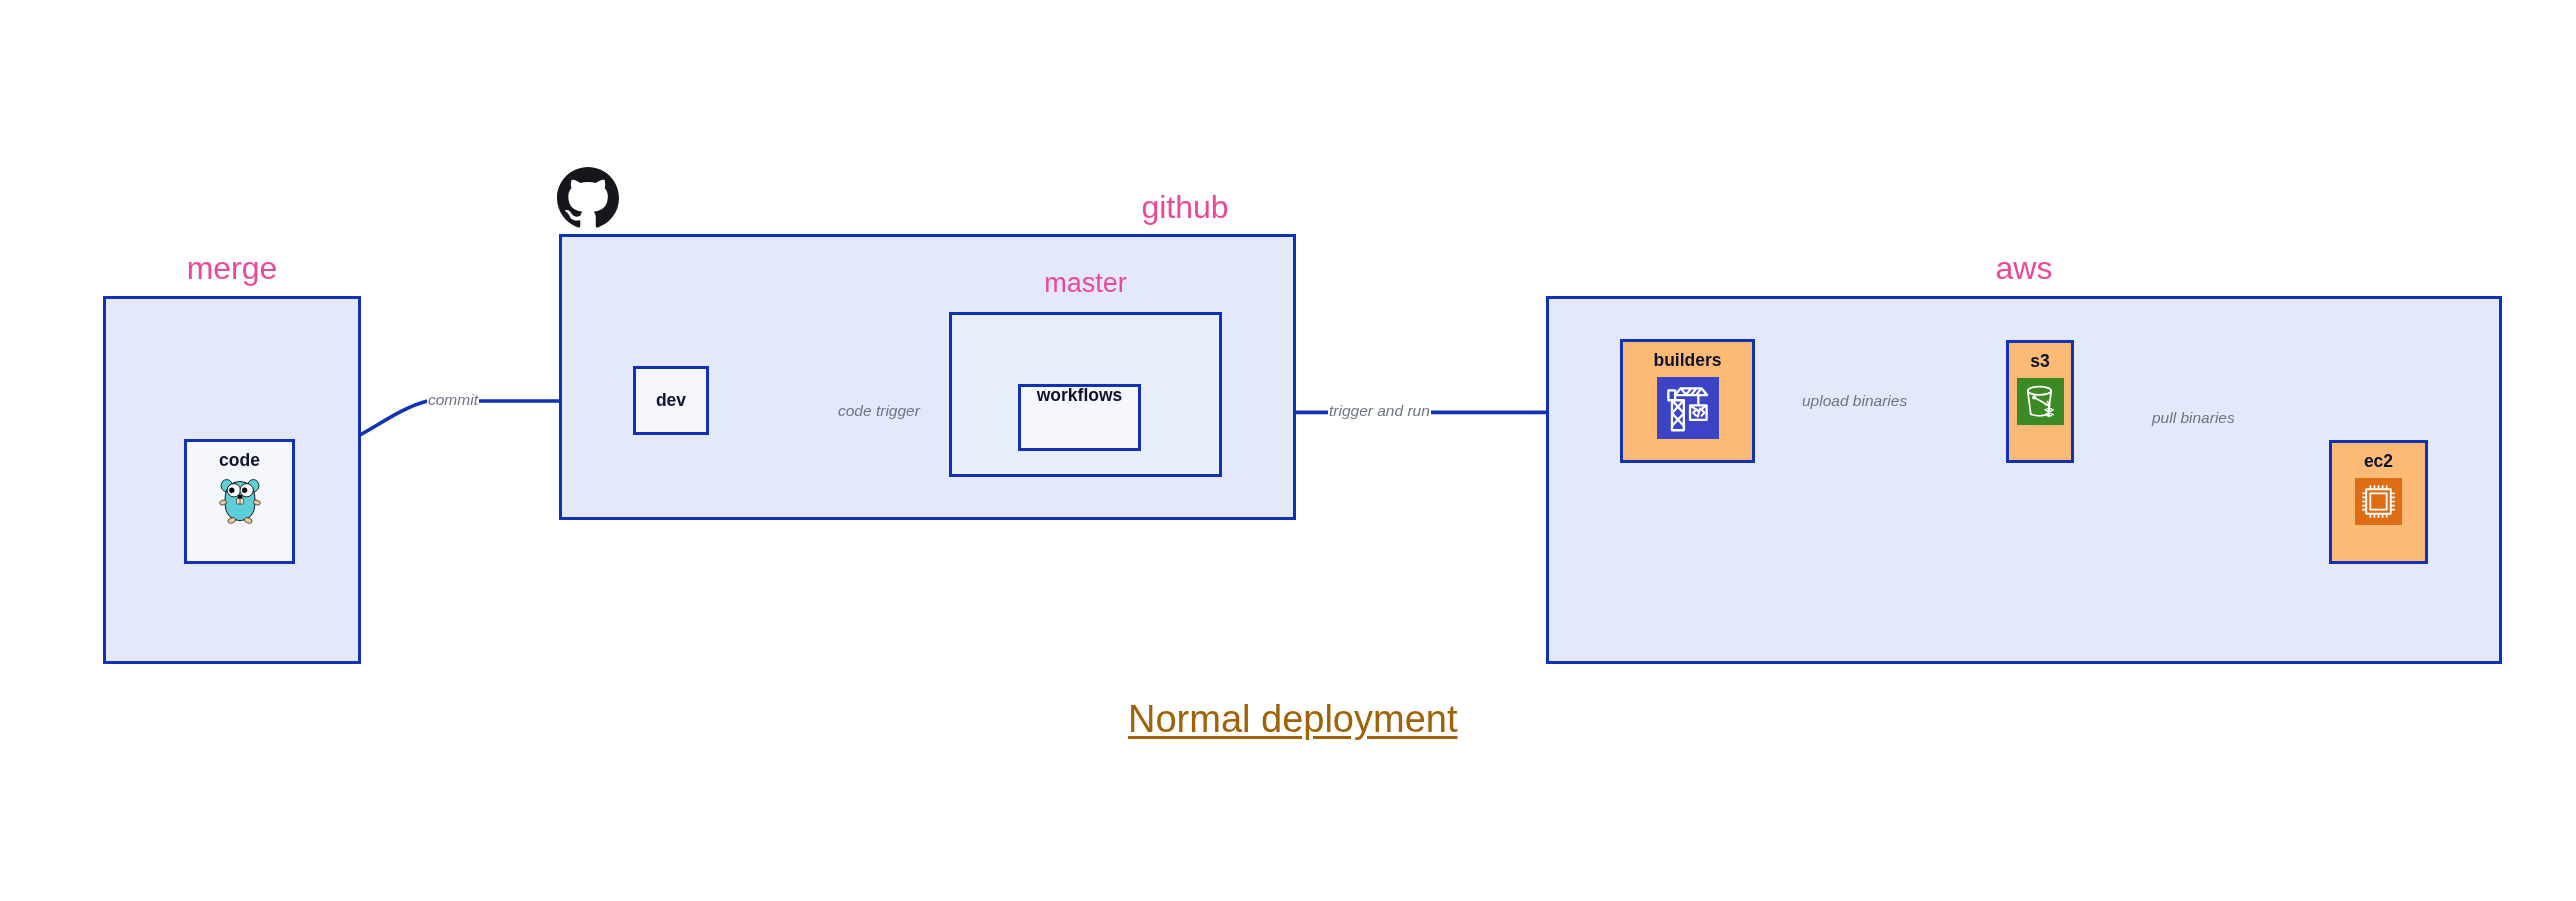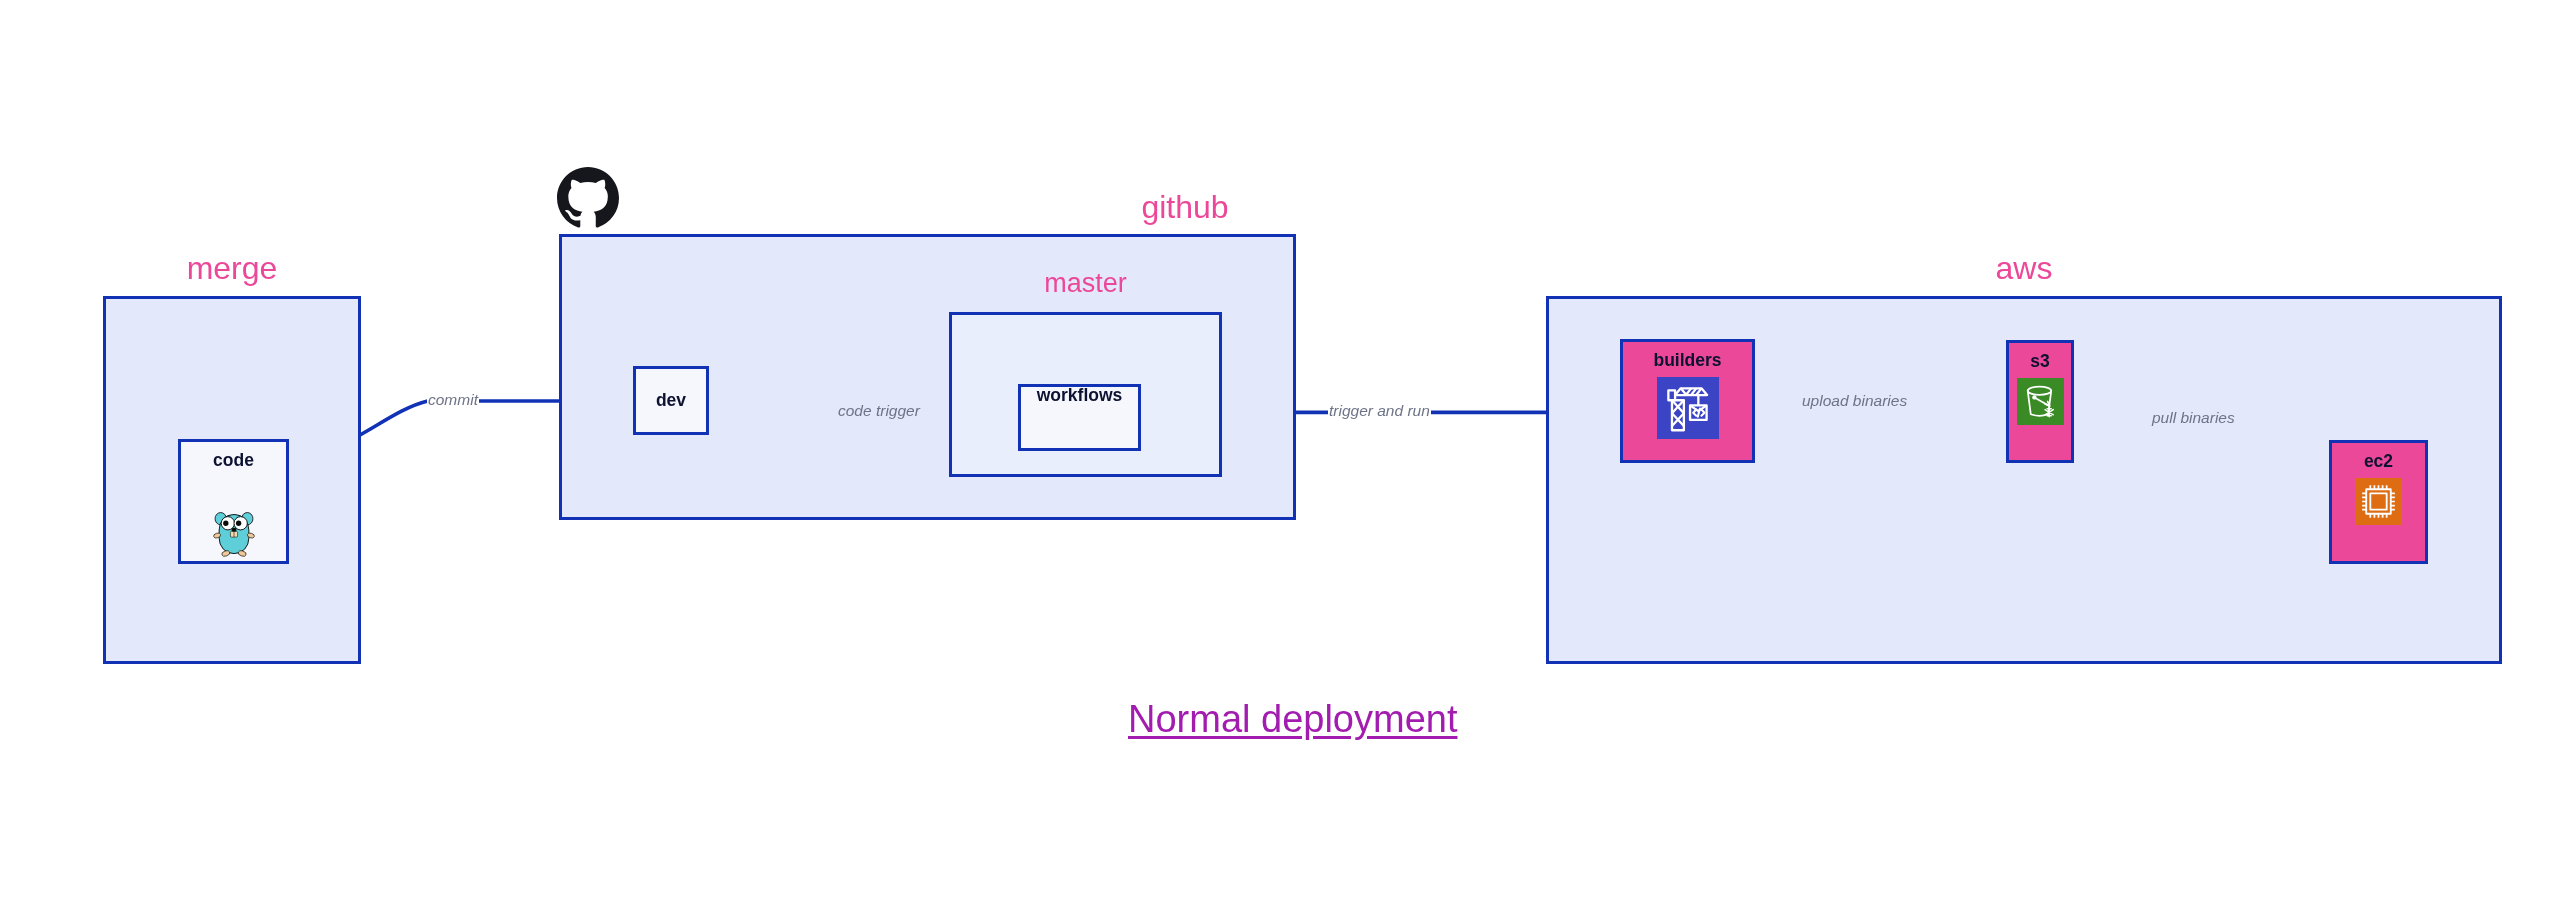--- a/index.html
+++ b/index.html
@@ -28,21 +28,21 @@
   .subgroup{
     position:absolute;
     background:#e9eefc;
     border:3.1px solid #1232b5;
     box-sizing:border-box;
   }
 
   
   .node{
     position:absolute;
-    background:#ec4899;
+    background:#fdba74;
     border:3.6px solid #1232b5;
     box-sizing:border-box;
     display:flex;
     flex-direction:column;
     align-items:center;
   }
   .node.pale{background:#f5f7fd;}
   .node-label{
     color:#0d1230;
     font-weight:bold;
@@ -61,21 +61,21 @@
     white-space:nowrap;
     background:#ffffff;
     line-height:1;
     padding:0 1px;
   }
   .edge-label.on-fill{background:#e3e8fb;}
 
   
   .caption{
     position:absolute;
-    color:#a21caf;
+    color:#a16207;
     font-size:38px;
     font-weight:400;
     text-decoration:underline;
     text-underline-offset:4.1px;
     white-space:nowrap;
   }
 
   svg.edges{
     position:absolute;
     left:0;top:0;
@@ -103,21 +103,21 @@
     <path d="M 2197 800 L 3145 800" fill="none" stroke="#1232b5" stroke-width="7" marker-end="url(#arrow)"></path>
 
     <path d="M 3408 780 L 3893 780" fill="none" stroke="#1232b5" stroke-width="7" marker-end="url(#arrow)"></path>
 
     <path d="M 4070 780 C 4200 782, 4250 800, 4330 860 C 4400 912, 4450 930, 4510 940" fill="none" stroke="#1232b5" stroke-width="7" marker-end="url(#arrow)"></path>
   </svg>
 
   <div class="group-title" style="left:103px;top:252px;width:258px;">merge</div>
   <div class="group" style="left:103px;top:296px;width:258px;height:368px;"></div>
 
-  <div class="node pale" style="left:178px;top:439px;width:111px;height:125px;justify-content:space-between;">
+  <div class="node pale" style="left:184px;top:439px;width:111px;height:125px;">
     <div class="node-label" style="margin-top:9.8px;">code</div>
     <div class="node-icon" style="margin-top:5.2px;">
       <svg width="44" height="52" viewBox="0 0 86 100">
 
         <ellipse cx="17" cy="22" rx="11" ry="12" fill="#5ecfd8" stroke="#0a0a0a" stroke-width="1.6"></ellipse>
         <ellipse cx="69" cy="22" rx="11" ry="12" fill="#5ecfd8" stroke="#0a0a0a" stroke-width="1.6"></ellipse>
 
         <rect x="14" y="14" width="58" height="76" rx="27" ry="30" fill="#5ecfd8" stroke="#0a0a0a" stroke-width="1.8"></rect>
 
         <ellipse cx="10" cy="55" rx="7" ry="4.5" fill="#efc89a" stroke="#0a0a0a" stroke-width="1.2" transform="rotate(-18 10 55)"></ellipse>

